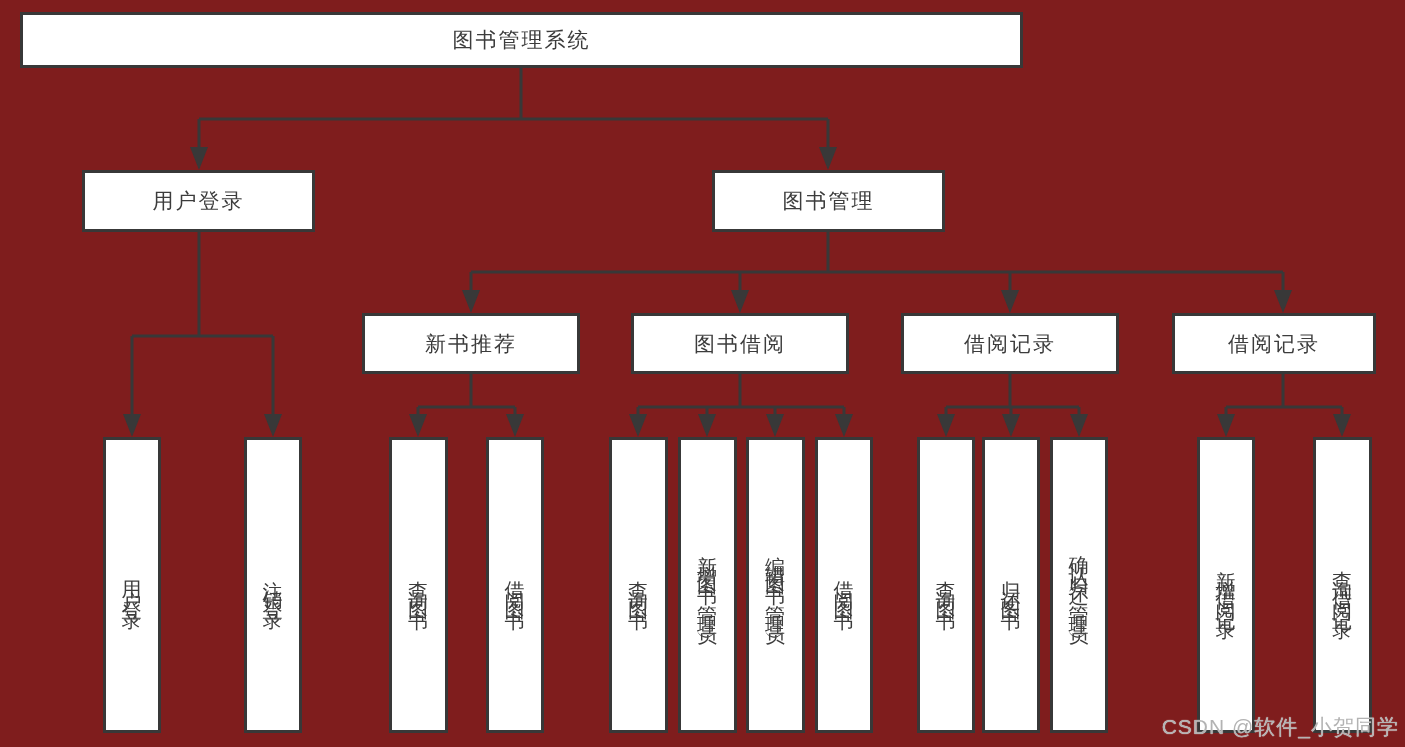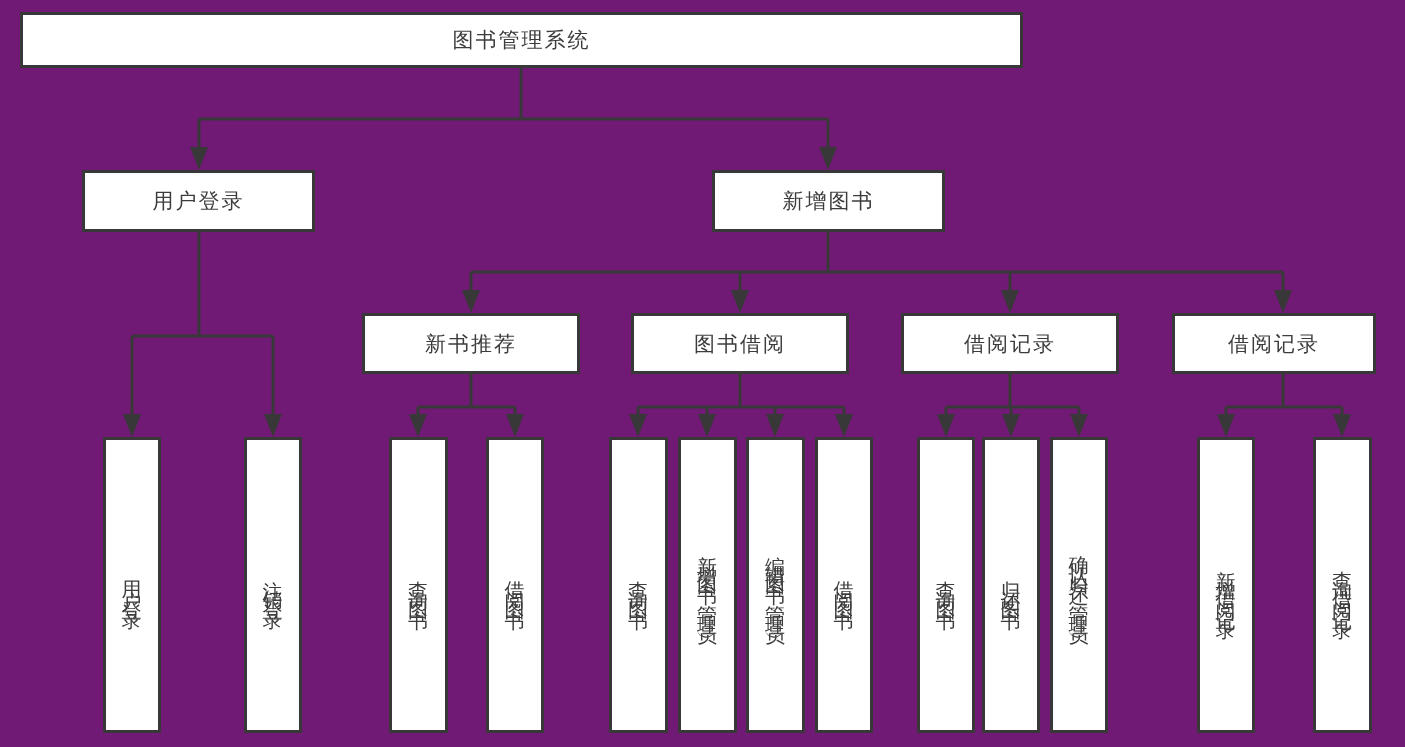--- a/index.html
+++ b/index.html
@@ -1,19 +1,19 @@
 <!DOCTYPE html>
 <html><head>
 <meta charset="utf-8">
 <style>
   html,body{margin:0;padding:0;background:#ffffff;}
   #canvas{
     position:relative;
     width:1405px;height:747px;
-    background:#701a75;
+    background:#7f1d1d;
     font-family:"Liberation Sans","DejaVu Sans",sans-serif;
     color:#3b3b3b;
     overflow:hidden;
   }
   .node{
     position:absolute;
     background:#ffffff;
     border:3px solid #383838;
     box-sizing:border-box;
     display:flex;
@@ -117,21 +117,21 @@
   </svg>
 
   <div class="node" style="left:20px;top:12px;width:1003px;height:56px;">
     <span>图书管理系统</span>
   </div>
 
   <div class="node" style="left:82px;top:170px;width:233px;height:62px;">
     <span>用户登录</span>
   </div>
   <div class="node" style="left:712px;top:170px;width:233px;height:62px;">
-    <span>新增图书</span>
+    <span>图书管理</span>
   </div>
 
   <div class="node" style="left:362px;top:313px;width:218px;height:61px;">
     <span>新书推荐</span>
   </div>
   <div class="node" style="left:631px;top:313px;width:218px;height:61px;">
     <span>图书借阅</span>
   </div>
   <div class="node" style="left:901px;top:313px;width:218px;height:61px;">
     <span>借阅记录</span>
@@ -177,13 +177,14 @@
     <span class="vtext">确认归还（管理员）</span>
   </div>
 
   <div class="node leaf" style="left:1197px;top:437px;width:58px;height:296px;">
     <span class="vtext">新增借阅记录</span>
   </div>
   <div class="node leaf" style="left:1313px;top:437px;width:59px;height:296px;">
     <span class="vtext">查询借阅记录</span>
   </div>
 
+  <div class="watermark">CSDN @软件_小贺同学</div>
 </div>
 
 </body></html>

